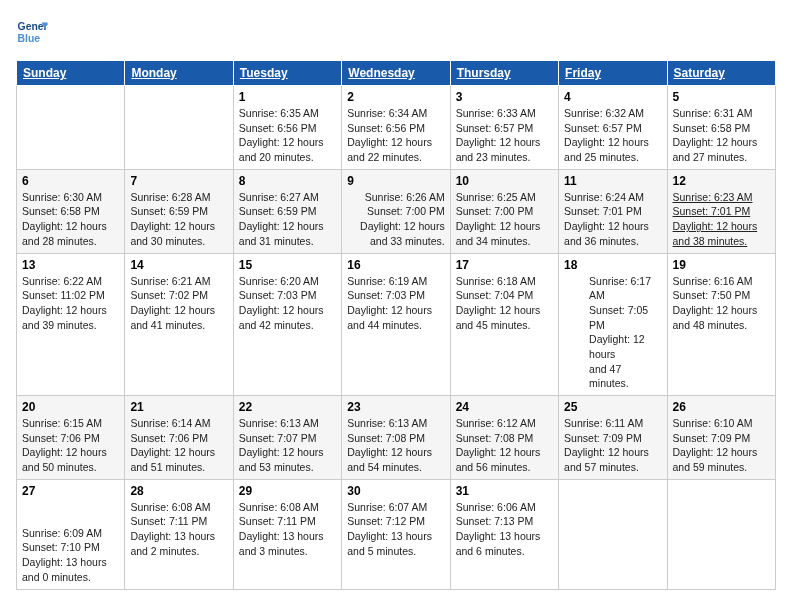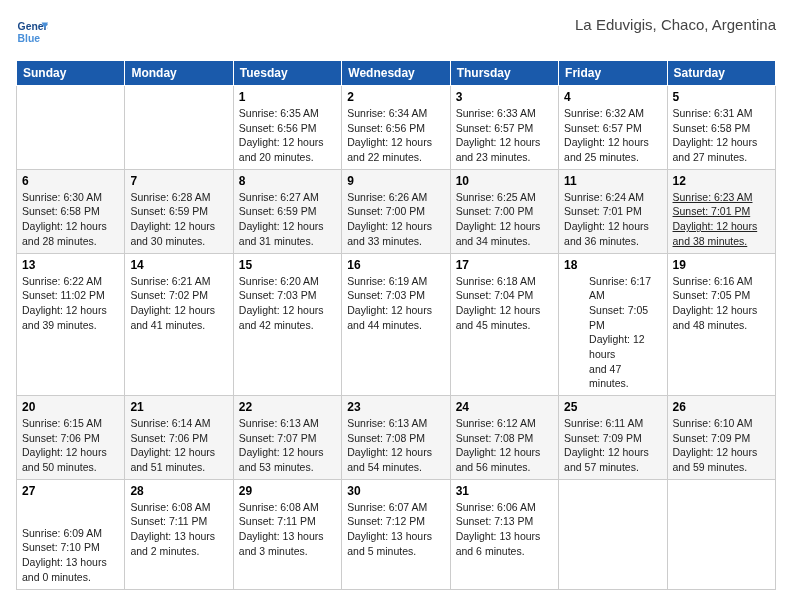--- a/index.html
+++ b/index.html
@@ -43,20 +43,21 @@
       font-size: 11px;
     }
     .calendar-table thead tr th {
       background: #1a5aab;
       color: #fff;
       padding: 5px 6px;
       text-align: left;
       font-size: 12px;
       font-weight: bold;
       border: 1px solid #fff;
+      text-decoration: underline;
     }
     .calendar-table tbody tr td {
       border: 1px solid #ccc;
       vertical-align: top;
       padding: 4px 5px;
       width: 107px;
       min-height: 80px;
       background: #fff;
     }
     .calendar-table tbody tr:nth-child(even) td {
@@ -82,21 +83,20 @@
 
 <div class="header">
   <div class="logo">
     <svg class="logo-icon" viewBox="0 0 40 40">
       <text x="2" y="18" font-size="13" font-weight="bold" fill="#1a4a8a">General</text>
       <text x="2" y="32" font-size="13" font-weight="bold" fill="#4a90d9">Blue</text>
       <polygon points="32,8 40,8 36,16" fill="#4a90d9"></polygon>
     </svg>
   </div>
   <div class="title-block">
-    <div class="location-title">La Eduvigis, Chaco, Argentina</div>
   </div>
 </div>
 
 <table class="calendar-table">
   <thead>
     <tr id="weekday-header">
         <th>Sunday</th>
         <th>Monday</th>
         <th>Tuesday</th>
         <th>Wednesday</th>
@@ -162,21 +162,21 @@
         </td>
         <td>
           <span class="day-num">8</span>
           <div class="day-content" style="white-space: pre-line;">Sunrise: 6:27 AM
 Sunset: 6:59 PM
 Daylight: 12 hours
 and 31 minutes.</div>
         </td>
         <td>
           <span class="day-num">9</span>
-          <div class="day-content" style="white-space: pre-line;">Sunrise: 6:26 AM
+          <div class="day-content" style="white-space: pre-line; text-align: right;">Sunrise: 6:26 AM
 Sunset: 7:00 PM
 Daylight: 12 hours
 and 33 minutes.</div>
         </td>
         <td>
           <span class="day-num">10</span>
           <div class="day-content" style="white-space: pre-line;">Sunrise: 6:25 AM
 Sunset: 7:00 PM
 Daylight: 12 hours
 and 34 minutes.</div>
@@ -235,21 +235,21 @@
         <td>
           <span class="day-num">18</span>
           <div class="day-content" style="white-space: pre-line; margin-left: 25px;">Sunrise: 6:17 AM
 Sunset: 7:05 PM
 Daylight: 12 hours
 and 47 minutes.</div>
         </td>
         <td>
           <span class="day-num">19</span>
           <div class="day-content" style="white-space: pre-line;">Sunrise: 6:16 AM
-Sunset: 7:05 PM
+Sunset: 7:50 PM
 Daylight: 12 hours
 and 48 minutes.</div>
         </td>
       </tr>
       <tr>
         <td>
           <span class="day-num">20</span>
           <div class="day-content" style="white-space: pre-line;">Sunrise: 6:15 AM
 Sunset: 7:06 PM
 Daylight: 12 hours

